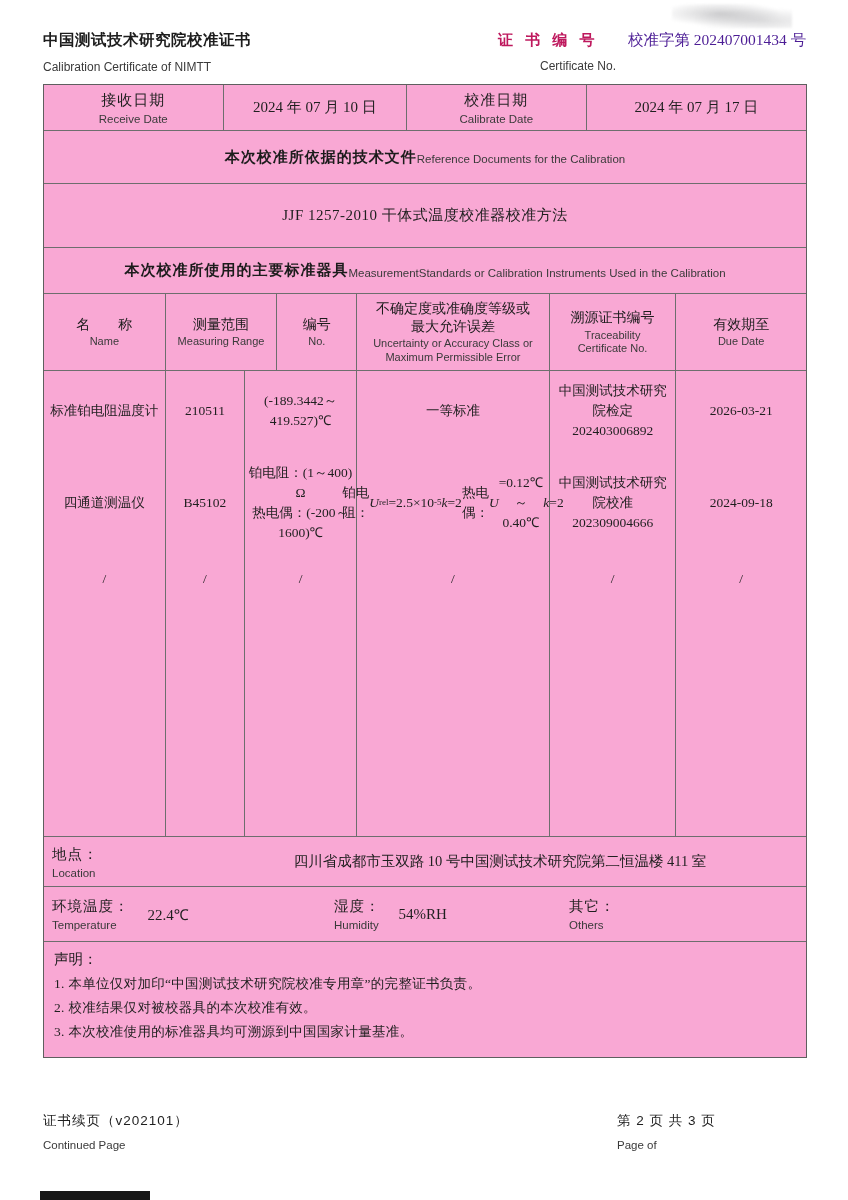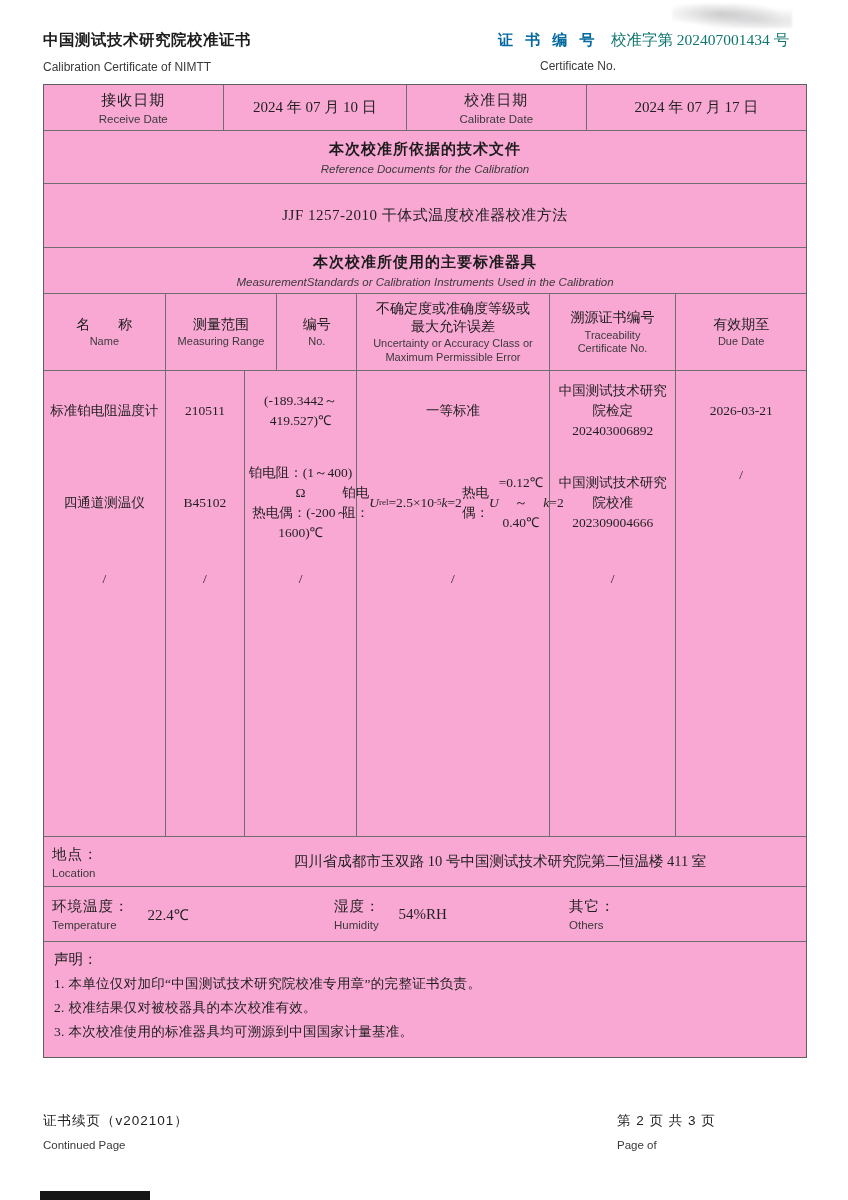--- a/index.html
+++ b/index.html
@@ -15,22 +15,22 @@
   .cn  { font-family: "Liberation Serif", serif; }
   .en  { font-family: "Liberation Sans", sans-serif; color:#3a3a3a; }
   .serif { font-family: "Liberation Serif", serif; }
   .pre { white-space: pre-line; }
 
   
   .hdr { position:absolute; left:43px; top:30px; width:764px; height:50px; }
   .hdr-title { font-size:15.5px; font-weight:600; letter-spacing:0.5px; color:#1d1d1d;}
   .hdr-sub   { font-size:12px; margin-top:9px; }
   .hdr-right { position:absolute; left:455px; top:0; }
-  .cert-label { font-size:15px; font-weight:700; letter-spacing:4px; color:#0369a1; }
-  .cert-value { font-size:15.5px; margin-left:8px; color:#0f766e; }
+  .cert-label { font-size:15px; font-weight:700; letter-spacing:4px; color:#be185d; }
+  .cert-value { font-size:15.5px; margin-left:25px; color:#4c1d95; }
   .hdr-right .hdr-sub { margin-left:42px; margin-top:8px; }
 
   
   .doc {
     position:absolute; left:43px; top:84px; width:764px;
     border:1px solid #5f5f5f;
     background:#f9a8d4;
   }
   .row { display:flex; border-bottom:1px solid #6e6e6e; }
   .row:last-child { border-bottom:none; }
@@ -40,23 +40,23 @@
   .lbl-cn { font-size:15px; color:#1f1f1f; letter-spacing:1px; }
   .lbl-en { font-size:11.5px; color:#3a3a3a; margin-top:3px; }
   .val    { font-size:15px; color:#1f1f1f; }
 
   .r-dates { height:46px; }
   .r-dates .cell:nth-child(1){ width:180px; }
   .r-dates .cell:nth-child(2){ width:184px; }
   .r-dates .cell:nth-child(3){ width:180px; }
   .r-dates .cell:nth-child(4){ width:220px; }
 
-  .r-sec { height:53px; flex-direction:column; align-items:center; justify-content:center; display:flex; text-align:center; }
+  .r-sec { height:53px; flex-direction:row; align-items:center; justify-content:center; display:flex; text-align:center; }
   .r-sec .sec-cn { font-size:15px; font-weight:600; letter-spacing:1px; color:#1c1c1c; }
-  .r-sec .sec-en { font-size:11.5px; margin-top:4px;font-style:italic; }
+  .r-sec .sec-en { font-size:11.5px; margin-top:4px; }
 
   .r-ref { height:64px; display:flex; align-items:center; justify-content:center; }
   .r-ref .val { font-size:15px; letter-spacing:0.5px; }
 
   .r-sec2 { height:46px; }
 
   .r-thead { height:77px; }
   .r-thead .cell { padding:2px; }
   .th-cn { font-size:14px; color:#1c1c1c; line-height:1.25; white-space:pre-line; }
   .th-en { font-size:11px; color:#3a3a3a; line-height:1.2; margin-top:2px; white-space:pre-line; }
@@ -220,20 +220,21 @@
         <div class="blk blk1 pre">中国测试技术研究
 院检定
 202403006892</div>
         <div class="blk blk2 pre">中国测试技术研究
 院校准
 202309004666</div>
         <div class="blk blk3">/</div>
       </div>
       <div class="cell c6">
         <div class="blk blk1">2026-03-21</div>
+        <div class="blk blk2">2024-09-18</div>
         <div class="blk blk3">/</div>
       </div>
     </div>
 
 
     <div class="row r-loc">
       <div class="loc-label">
         <div class="lbl-cn" style="text-align:left">地点：</div>
         <div class="lbl-en" style="text-align:left">Location</div>
       </div>

